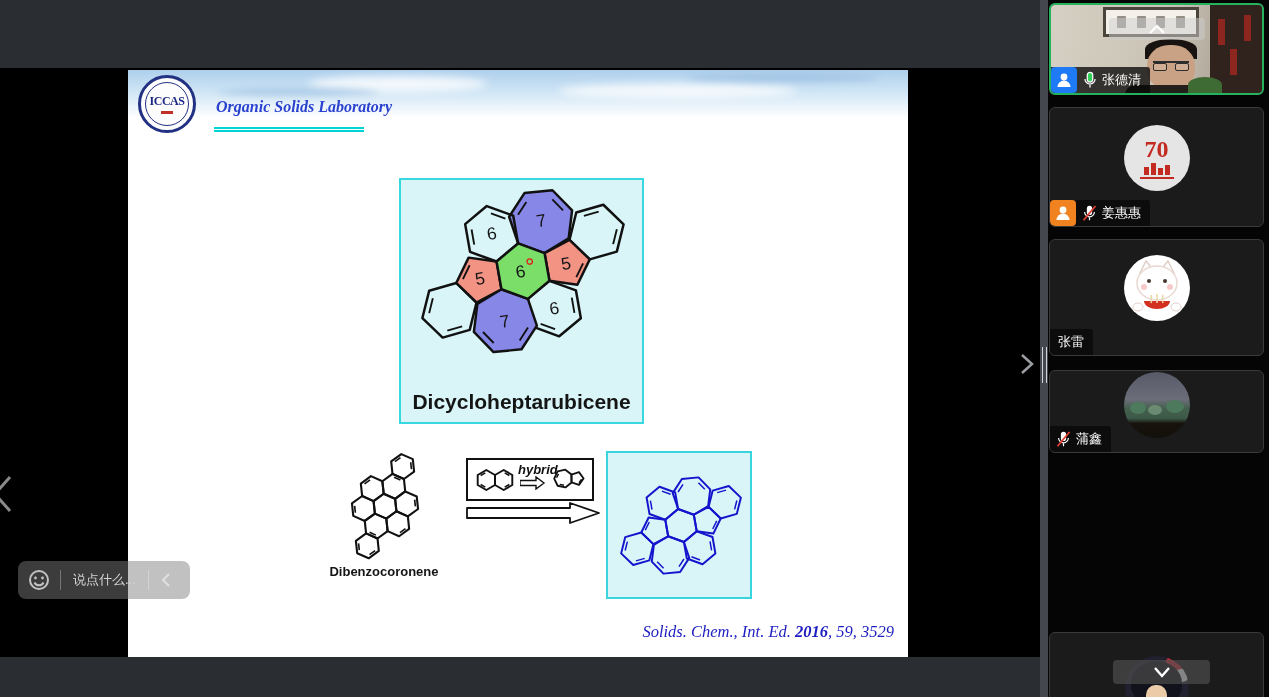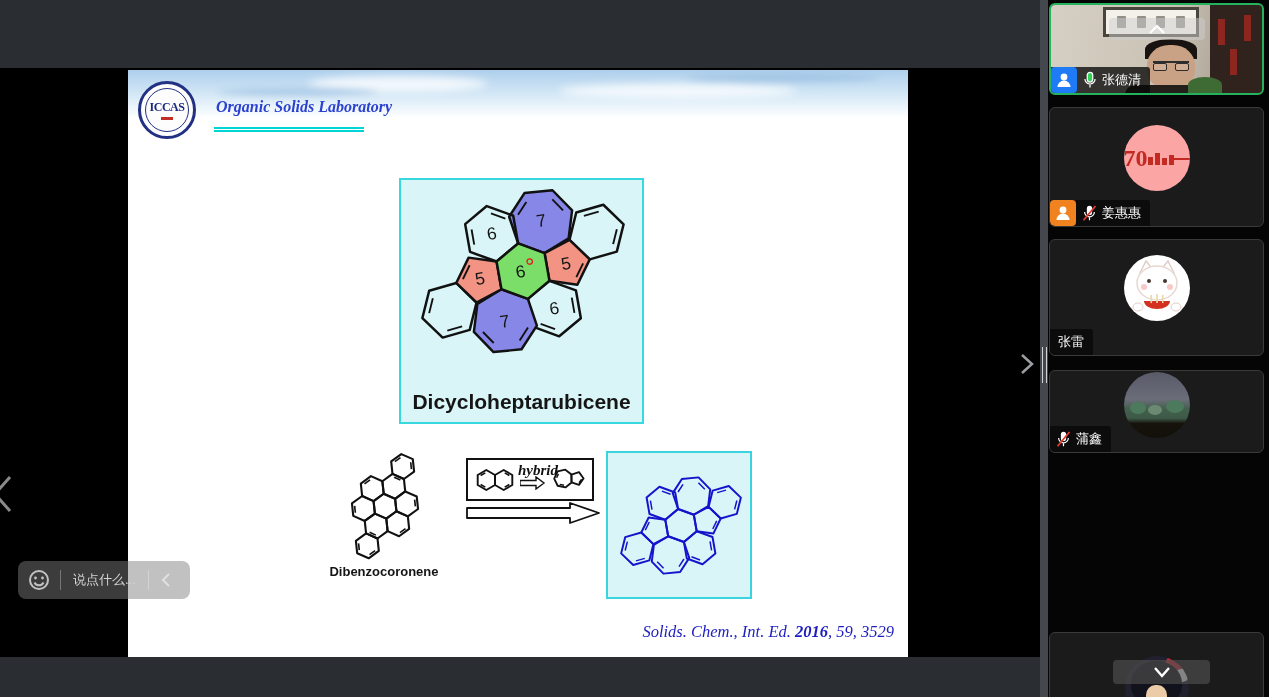--- a/index.html
+++ b/index.html
@@ -9,38 +9,38 @@
   
   .topbar { position:absolute; left:0; top:0; width:1040px; height:68px; background:#2a2d32; }
   .bottombar { position:absolute; left:0; top:657px; width:1040px; height:40px; background:#2a2d32; }
 
   
   .slide { position:absolute; left:128px; top:70px; width:780px; height:587px; background:#fff; }
   .sky { position:absolute; left:0; top:0; width:780px; height:48px;
          background:linear-gradient(180deg,#aecfec 0%,#cfe5f5 45%,#eef6fc 80%,#ffffff 100%); overflow:hidden; }
   .cloud { position:absolute; background:rgba(255,255,255,.8); border-radius:50%; filter:blur(4px); }
   .streak { position:absolute; background:rgba(140,180,220,.5); border-radius:50%; filter:blur(3px); }
-  .logo { position:absolute; left:10px; top:11px; width:58px; height:58px; border-radius:50%; background:#fdfdfd;
+  .logo { position:absolute; left:10px; top:5px; width:58px; height:58px; border-radius:50%; background:#fdfdfd;
           border:3px solid #223183; display:flex; align-items:center; justify-content:center; }
   .logo .inner { width:44px; height:44px; border-radius:50%; border:1.5px solid #223183; display:flex; flex-direction:column; align-items:center; justify-content:center; }
   .logo .ic { font-family:"Liberation Serif",serif; font-weight:bold; font-size:12px; color:#1b2a80; letter-spacing:-0.5px; }
   .logo .yr { width:12px; height:2.5px; background:#c03028; margin-top:2px; }
   .labname { position:absolute; left:88px; top:28px; font-family:"Liberation Serif",serif; font-style:italic; font-weight:bold;
              font-size:16px; color:#2b41cf; }
   .labline { position:absolute; left:86px; top:57px; width:150px; height:5px; border-top:2px solid #00d5d5; border-bottom:2px solid #00d5d5; }
 
   .dhrbox { position:absolute; left:271px; top:108px; width:245px; height:246px; border:2px solid #38d8e0; background:#d9f5f7; }
   .dhrbox svg { position:absolute; left:6px; top:2px; }
   .dhrtitle { position:absolute; left:0; bottom:8px; width:100%; text-align:center; font-weight:bold; font-size:21px; line-height:1.12; color:#151515; }
 
   .dbc-svg { position:absolute; left:184px; top:378px; }
   .dbc-label { position:absolute; left:176px; top:494px; width:160px; text-align:center; font-weight:bold; font-size:13px; color:#151515; }
 
   .hybridbox { position:absolute; left:338px; top:388px; width:128px; height:43px; border:2px solid #111; background:#fff; }
-  .hybridword { position:absolute; left:50px; top:2px; font-style:italic; font-weight:bold; font-size:15px; color:#111;font-family:Liberation Serif, serif; }
+  .hybridword { position:absolute; left:50px; top:2px; font-style:italic; font-weight:bold; font-size:13px; color:#111; }
   .bigarrow { position:absolute; left:338px; top:432px; }
   .bullets { position:absolute; left:336px; top:452px; width:146px; }
   .brow { display:flex; align-items:flex-start; margin-bottom:2px; font-size:12.5px; color:#151515; line-height:1.2; }
   .bmark { flex:0 0 auto; width:7px; height:7px; margin:3px 5px 0 0; }
   .bmark.ring { border:2.2px solid #00bcd4; border-radius:50%; background:#fff; }
   .bmark.square { border:2px solid #e03ec4; background:#fff; }
 
   .bluebox { position:absolute; left:478px; top:381px; width:146px; height:148px; border:2px solid #3ad4de; background:#d9f5f7; }
   .bluebox svg { position:absolute; left:4px; top:6px; }
 
@@ -80,21 +80,21 @@
   .shelf { position:absolute; right:0; top:0; width:52px; height:100%; background:#30231d; }
   .shelf i { position:absolute; width:7px; height:26px; background:#8e2620; }
   .head { position:absolute; left:96px; top:40px; width:48px; height:44px; background:#c9a184; border-radius:46% 46% 42% 42%; }
   .hair { position:absolute; left:94px; top:34px; width:52px; height:20px; background:#181310; border-radius:50% 50% 0 0; }
   .glasses { position:absolute; left:102px; top:56px; width:36px; height:9px; border-top:2px solid #2d2d2d; display:flex; justify-content:space-between; }
   .glasses i { width:14px; height:8px; border:1.5px solid #2d2d2d; border-radius:2px; background:rgba(255,255,255,.15); }
   .torso { position:absolute; left:74px; top:80px; width:96px; height:14px; background:#23201c; border-radius:10px 10px 0 0; }
   .plant { position:absolute; right:40px; bottom:0; width:34px; height:16px; background:#3e6b34; border-radius:50% 50% 0 0; }
 
   
-  .a70 { background:#fca5a5; display:flex; align-items:center; justify-content:center; }
+  .a70 { background:#e5e5e5; display:flex; flex-direction:column; align-items:center; justify-content:center; }
   .a70 .seven { color:#c22a22; font-weight:bold; font-size:24px; line-height:1; font-family:"Liberation Serif",serif; }
   .a70 .bld { display:flex; gap:2px; margin-top:2px; align-items:flex-end; }
   .a70 .bld i { background:#c22a22; width:5px; }
   .a70 .line { width:34px; height:2px; background:#c22a22; margin-top:2px; }
   .acat { background:#fff; }
   .aland { background:linear-gradient(180deg,#585a68 0%,#6b6d79 42%,#44604e 55%,#3c5a47 70%,#17130c 78%,#12100a 100%); }
   .aland i { position:absolute; border-radius:50%; background:#4d7a5c; }
   .aport { background:radial-gradient(circle at 50% 58%, #e9c3a3 0 34%, #3a2c24 62%, #271d18 100%); position:relative; }
   .aport .bang { position:absolute; left:8%; top:4%; width:84%; height:30%; background:#2c211b; border-radius:50% 50% 40% 40%; }
   .aport .eye { position:absolute; width:5px; height:3px; background:#3a2a20; border-radius:50%; top:52%; }

